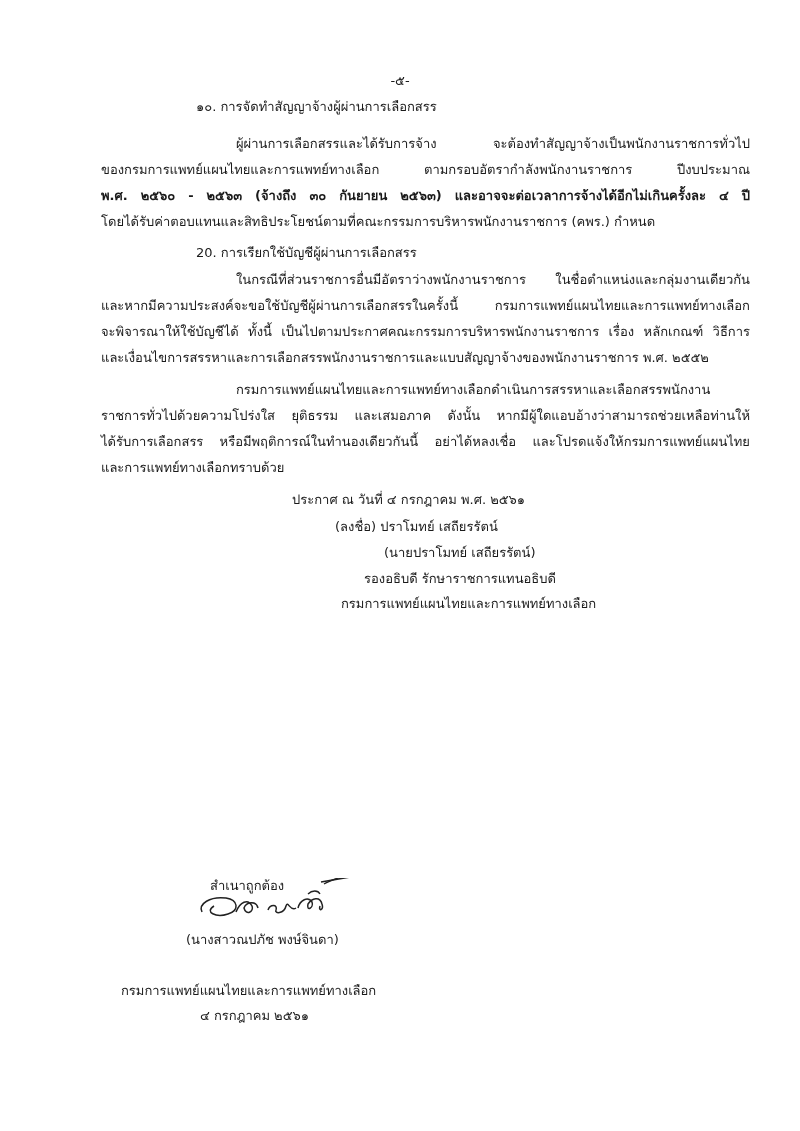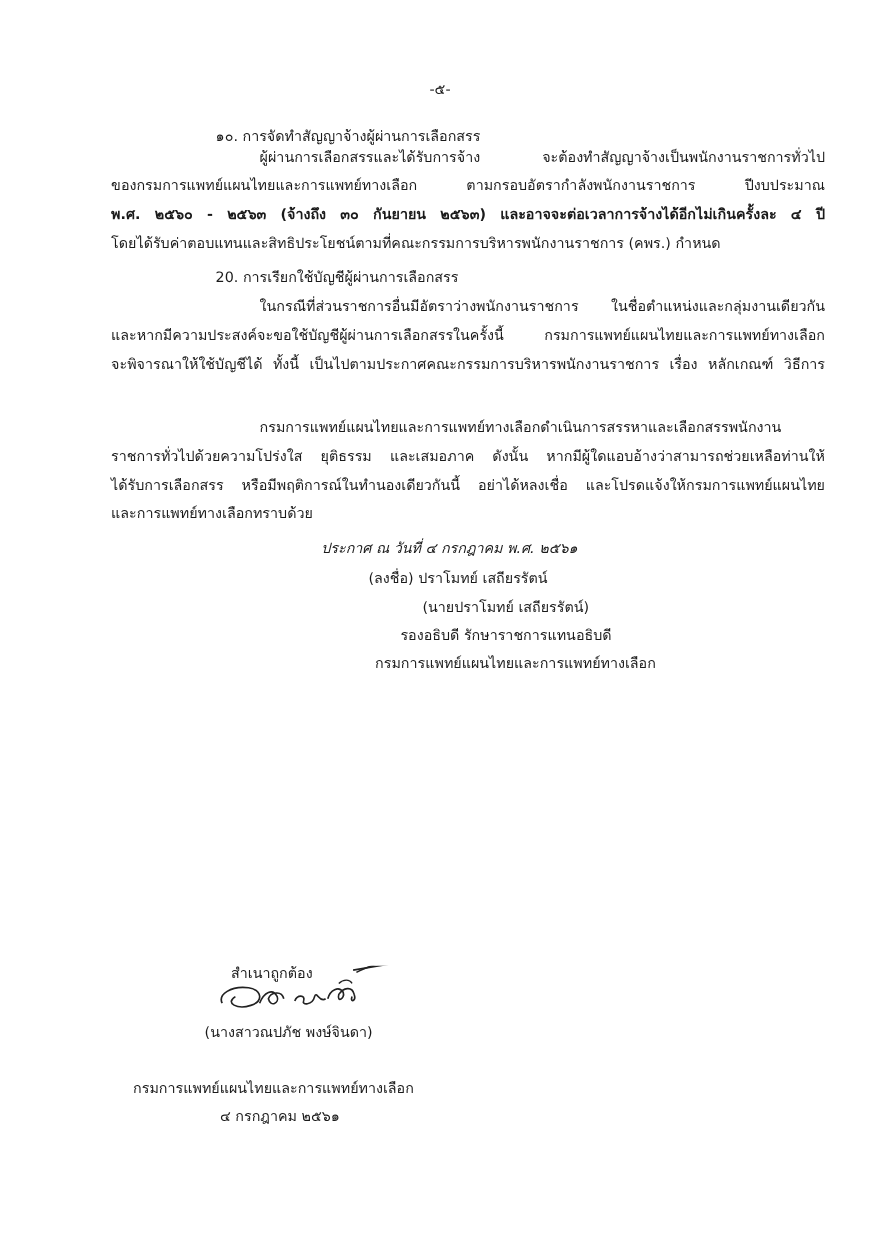--- a/index.html
+++ b/index.html
@@ -12,37 +12,38 @@
   .just { text-align:justify; text-align-last:justify; }
   .sig { position:absolute; }
 </style>
 </head>
 <body>
 
 <div class="page">
 
   <div class="pageno">-๕-</div>
 
-  <div class="line head" style="left:196px; top:115px;">๑๐. การจัดทำสัญญาจ้างผู้ผ่านการเลือกสรร</div>
+  <div class="line head" style="left:196px; top:97px;">๑๐. การจัดทำสัญญาจ้างผู้ผ่านการเลือกสรร</div>
   <div class="line just" style="left:236px; top:134px; width:514px;">ผู้ผ่านการเลือกสรรและได้รับการจ้าง จะต้องทำสัญญาจ้างเป็นพนักงานราชการทั่วไป</div>
   <div class="line just" style="left:101px; top:160px; width:649px;">ของกรมการแพทย์แผนไทยและการแพทย์ทางเลือก ตามกรอบอัตรากำลังพนักงานราชการ ปีงบประมาณ</div>
   <div class="line just" style="left:101px; top:186px; width:649px;font-weight:bold;">พ.ศ. ๒๕๖๐ - ๒๕๖๓ (จ้างถึง ๓๐ กันยายน ๒๕๖๓) และอาจจะต่อเวลาการจ้างได้อีกไม่เกินครั้งละ ๔ ปี</div>
   <div class="line" style="left:101px; top:212px;">โดยได้รับค่าตอบแทนและสิทธิประโยชน์ตามที่คณะกรรมการบริหารพนักงานราชการ (คพร.) กำหนด</div>
 
   <div class="line head" style="left:196px; top:243px;">20. การเรียกใช้บัญชีผู้ผ่านการเลือกสรร</div>
   <div class="line just" style="left:236px; top:270px; width:514px;">ในกรณีที่ส่วนราชการอื่นมีอัตราว่างพนักงานราชการ ในชื่อตำแหน่งและกลุ่มงานเดียวกัน</div>
   <div class="line just" style="left:101px; top:296px; width:649px;">และหากมีความประสงค์จะขอใช้บัญชีผู้ผ่านการเลือกสรรในครั้งนี้ กรมการแพทย์แผนไทยและการแพทย์ทางเลือก</div>
   <div class="line just" style="left:101px; top:322px; width:649px;">จะพิจารณาให้ใช้บัญชีได้ ทั้งนี้ เป็นไปตามประกาศคณะกรรมการบริหารพนักงานราชการ เรื่อง หลักเกณฑ์ วิธีการ</div>
+  <div class="line" style="left:101px; top:348px;">และเงื่อนไขการสรรหาและการเลือกสรรพนักงานราชการและแบบสัญญาจ้างของพนักงานราชการ พ.ศ. ๒๕๕๒</div>
 
   <div class="line just" style="left:236px; top:380px; width:514px;">กรมการแพทย์แผนไทยและการแพทย์ทางเลือกดำเนินการสรรหาและเลือกสรรพนักงาน</div>
   <div class="line just" style="left:101px; top:432px; width:649px;">ได้รับการเลือกสรร หรือมีพฤติการณ์ในทำนองเดียวกันนี้ อย่าได้หลงเชื่อ และโปรดแจ้งให้กรมการแพทย์แผนไทย</div>
   <div class="line just" style="left:101px; top:406px; width:649px;">ราชการทั่วไปด้วยความโปร่งใส ยุติธรรม และเสมอภาค ดังนั้น หากมีผู้ใดแอบอ้างว่าสามารถช่วยเหลือท่านให้</div>
   <div class="line" style="left:101px; top:458px;">และการแพทย์ทางเลือกทราบด้วย</div>
 
-  <div class="line" style="left:292px; top:490px;font-style:italic;">ประกาศ ณ วันที่  ๔  กรกฎาคม  พ.ศ.  ๒๕๖๑</div>
+  <div class="line" style="left:292px; top:490px;">ประกาศ ณ วันที่  ๔  กรกฎาคม  พ.ศ.  ๒๕๖๑</div>
   <div class="line" style="left:335px; top:517px;">(ลงชื่อ)    ปราโมทย์   เสถียรรัตน์</div>
   <div class="line" style="left:384px; top:543px;">(นายปราโมทย์   เสถียรรัตน์)</div>
   <div class="line" style="left:364px; top:569px;">รองอธิบดี รักษาราชการแทนอธิบดี</div>
   <div class="line" style="left:341px; top:594px;">กรมการแพทย์แผนไทยและการแพทย์ทางเลือก</div>
 
   <div class="line" style="left:210px; top:876px;">สำเนาถูกต้อง</div>
 
   <svg class="sig" style="left:196px; top:878px;" width="160" height="50" viewBox="0 0 160 50">
     <path d="M125 4 L160 -2" stroke="#222" stroke-width="1.6" fill="none"></path>
     <path d="M128 6 C135 2, 148 -2, 158 -6" stroke="#222" stroke-width="1.4" fill="none"></path>

